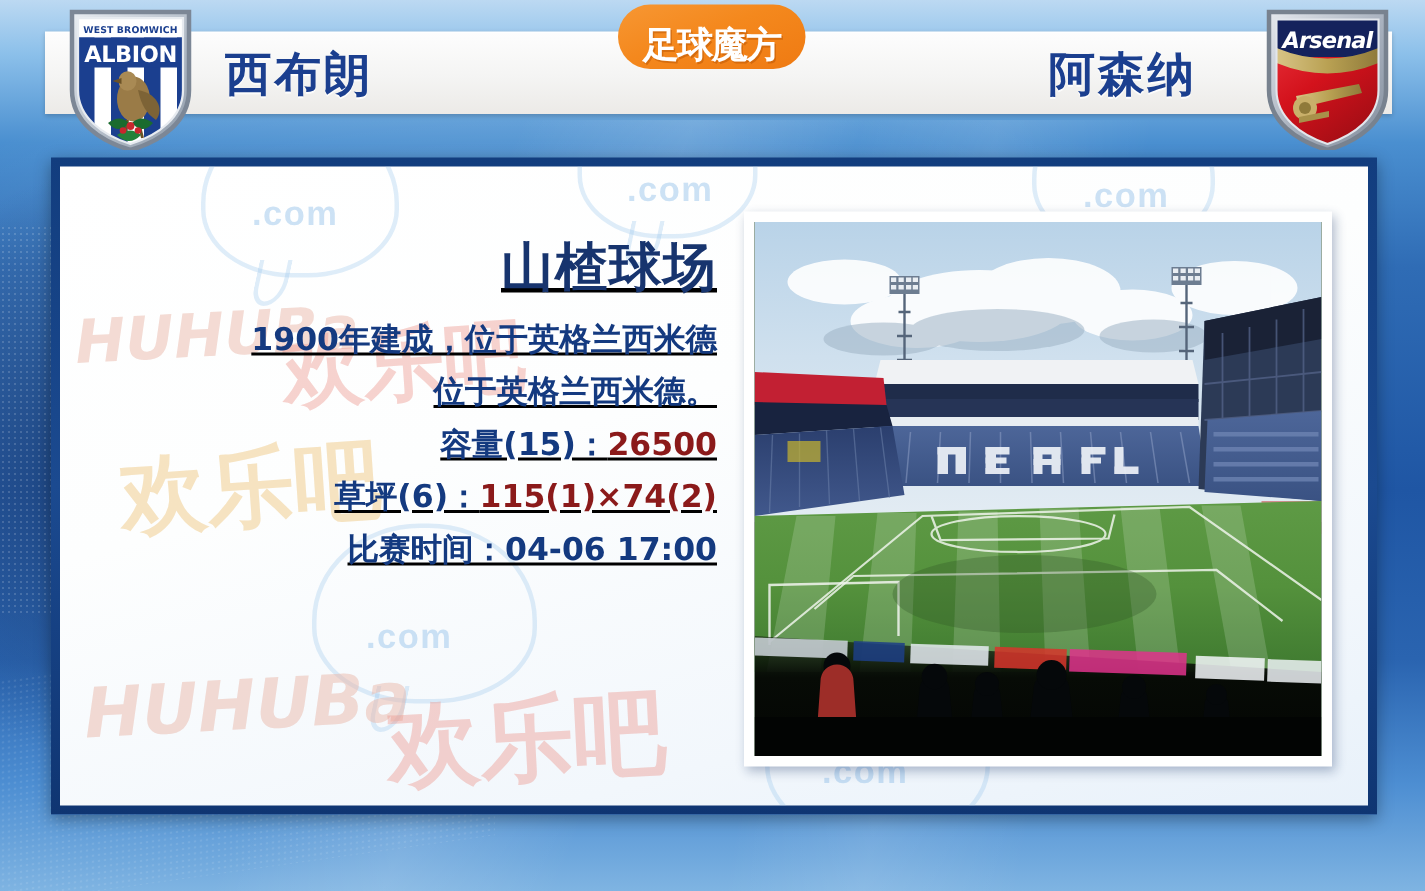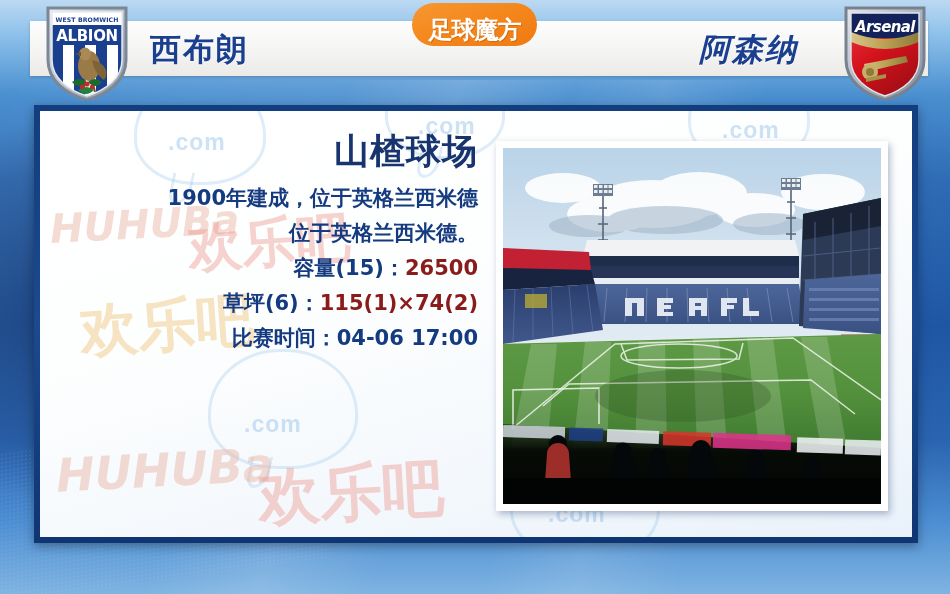--- a/index.html
+++ b/index.html
@@ -48,21 +48,21 @@
     box-shadow:0 1px 3px rgba(0,0,0,.18);
     z-index:5;
   }
   .team-name{
     position:absolute; top:8px;
     font-size:31px; font-weight:bold; color:#1b3f8f; letter-spacing:2px;
     text-shadow:0 1px 0 rgba(255,255,255,.8);
     line-height:40px;
   }
   #home-name{ left:120px; }
-  #away-name{ right:130px;font-style:italic; }
+  #away-name{ right:130px; }
 
   
   #center-logo{
     position:absolute; left:412px; top:3px; width:125px; height:43px;
     background:linear-gradient(160deg,#f79733 0%,#f4881d 45%,#ef7a12 100%);
     z-index:7; overflow:hidden;border-radius:26px;
   }
   #center-logo .lg-txt{
     position:absolute; left:0; right:0; top:11px; text-align:center;
     color:#fff; font-size:24px; font-weight:bold; letter-spacing:-1px;
@@ -114,21 +114,21 @@
     font-family:"DejaVu Sans","Liberation Sans",sans-serif;
   }
   .wm-cn{
     color:rgba(236,150,140,0.42); font-weight:bold;
     font-family:"DejaVu Sans","Liberation Sans",sans-serif;
   }
   .wm-cn.warm{ color:rgba(238,196,120,0.45); }
 
   
   #info{
-    position:absolute; left:38px; top:18px; width:400px; z-index:4;
+    position:absolute; left:38px; top:46px; width:400px; z-index:4;text-decoration:underline;
   }
   #stadium-title{
     font-size:35px; font-weight:bold; color:#17346e;
     letter-spacing:1px; line-height:44px; margin-bottom:8px;
     font-family:"DejaVu Sans","Liberation Sans",sans-serif;
   }
   .info-line{
     font-size:21px; font-weight:bold; color:#143a80;
     line-height:35px; white-space:nowrap;
     font-family:"DejaVu Sans","Liberation Sans",sans-serif;

